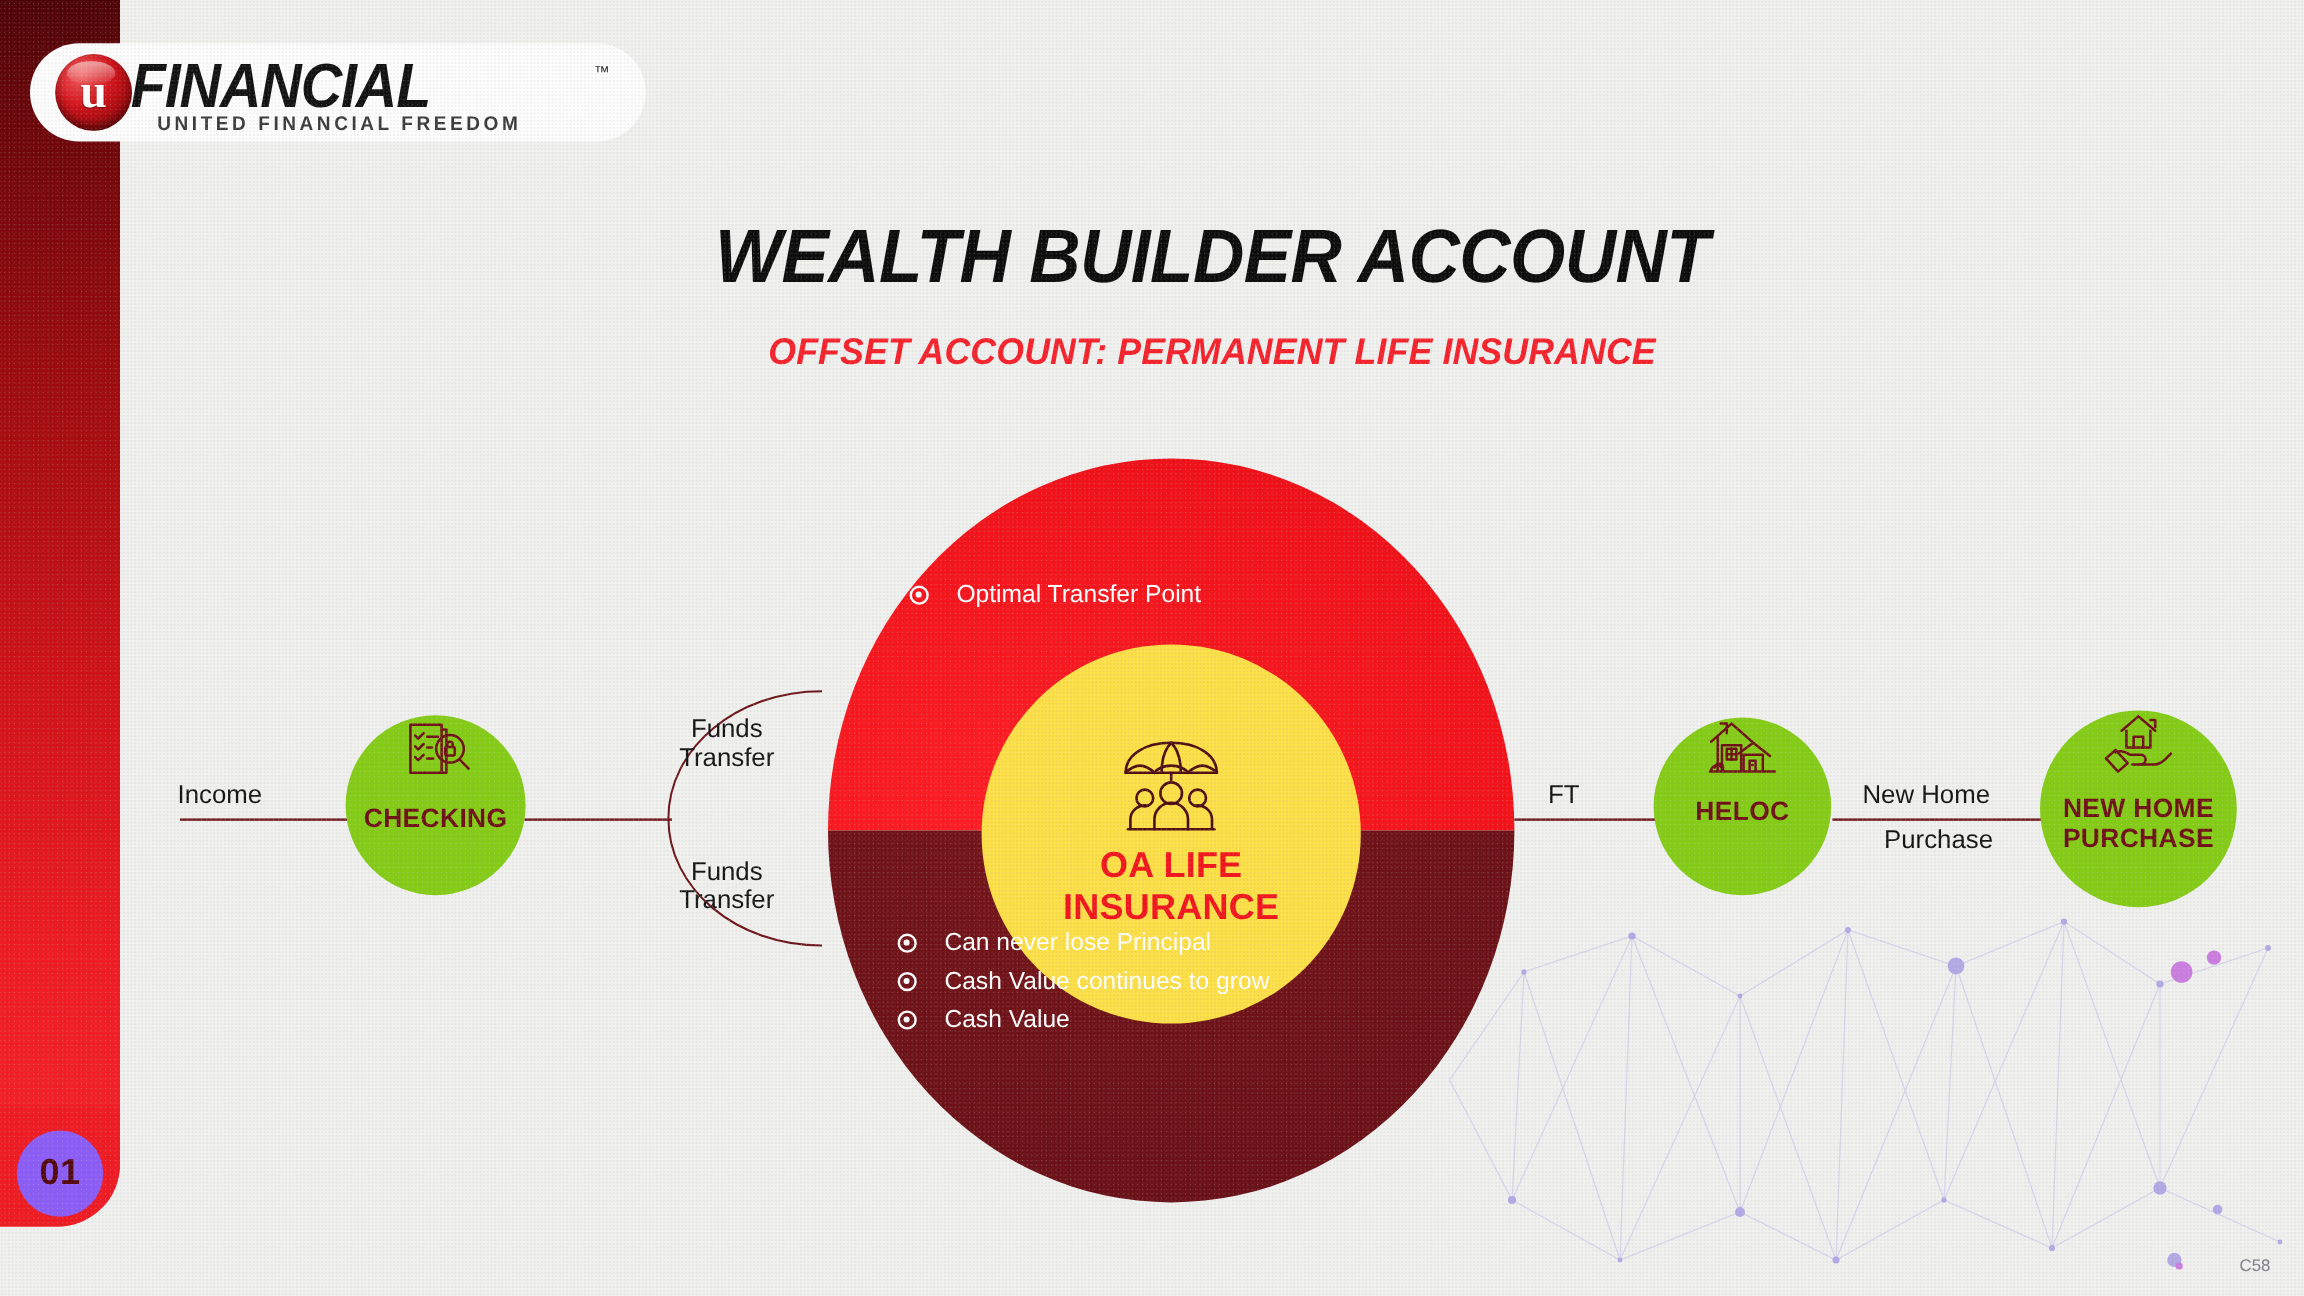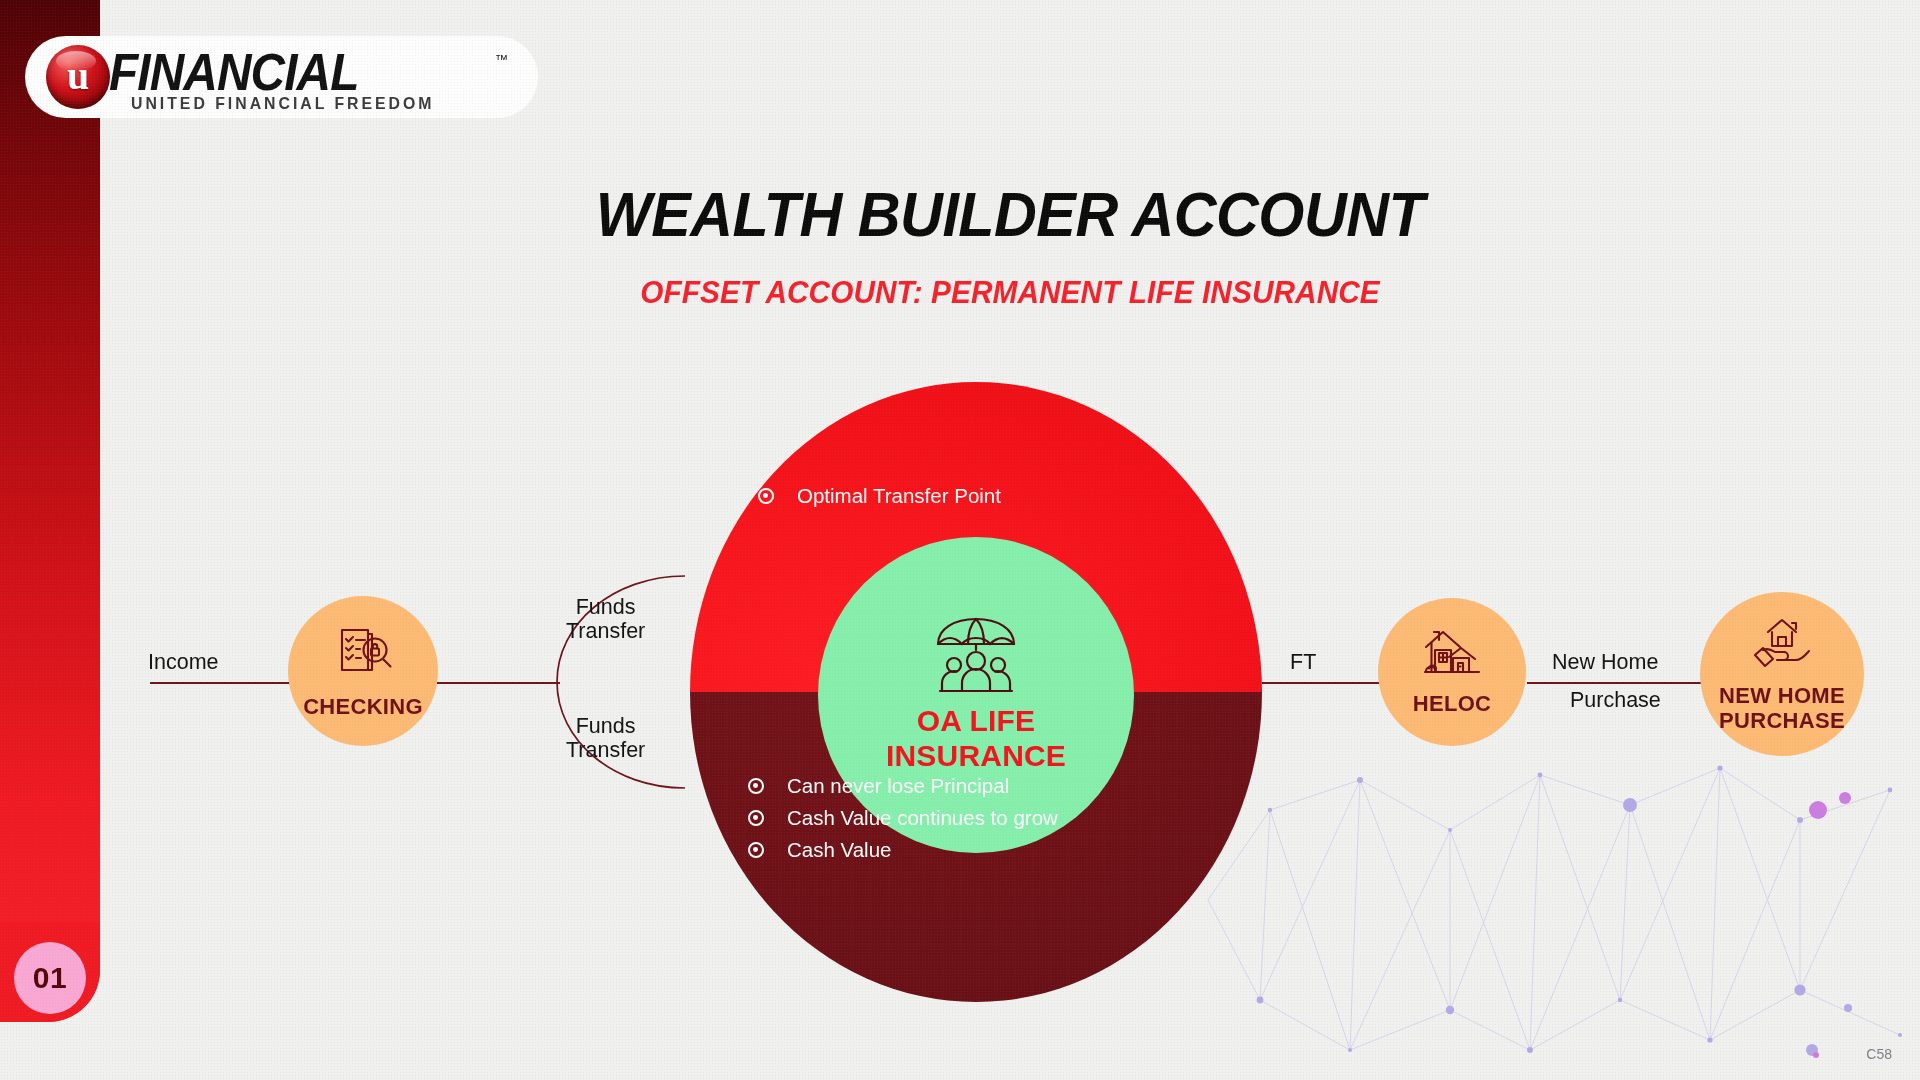--- a/index.html
+++ b/index.html
@@ -53,21 +53,21 @@
     width: 100px; height: 100px;
     background: #ef1a22;
     border-bottom-right-radius: 52px;
   }
 
   #slide-number {
     position: absolute;
     left: 14px; top: 942px;
     width: 72px; height: 72px;
     border-radius: 50%;
-    background: #f9a8d4;
+    background: #8b5cf6;
     z-index: 8;
     display: flex;
     align-items: center;
     justify-content: center;
     font-size: 30px;
     font-weight: 700;
     color: #52080b;
     letter-spacing: .5px;
     font-family: "Liberation Sans", sans-serif;
   }
@@ -202,21 +202,21 @@
       linear-gradient(rgba(255,255,255,.05) 1px, transparent 1px),
       linear-gradient(90deg, rgba(255,255,255,.05) 1px, transparent 1px);
     background-size: 18px 18px;
   }
 
   #hub-center {
     position: absolute;
     left: 128px; top: 155px;
     width: 316px; height: 316px;
     border-radius: 50%;
-    background: #86efac;
+    background: #fde047;
     z-index: 6;
     display: flex;
     flex-direction: column;
     align-items: center;
     justify-content: center;
     gap: 4px;
   }
   #hub-center .hub-label {
     font-size: 30px;
     font-weight: 700;
@@ -259,26 +259,25 @@
     left: 3.2px; top: 3.2px;
     width: 4.8px; height: 4.8px;
     border-radius: 50%;
     background: #ffffff;
   }
 
   
   .node {
     position: absolute;
     border-radius: 50%;
-    background: #fdba74;
+    background: #84cc16;
     z-index: 12;
     display: flex;
     flex-direction: column;
     align-items: center;
-    justify-content: center;
   }
   .node .node-icon { margin-bottom: 6px; }
   .node .node-label {
     font-size: 22px;
     font-weight: 700;
     color: #6f1017;
     text-align: center;
     line-height: 1.14;
     letter-spacing: .3px;
   }

